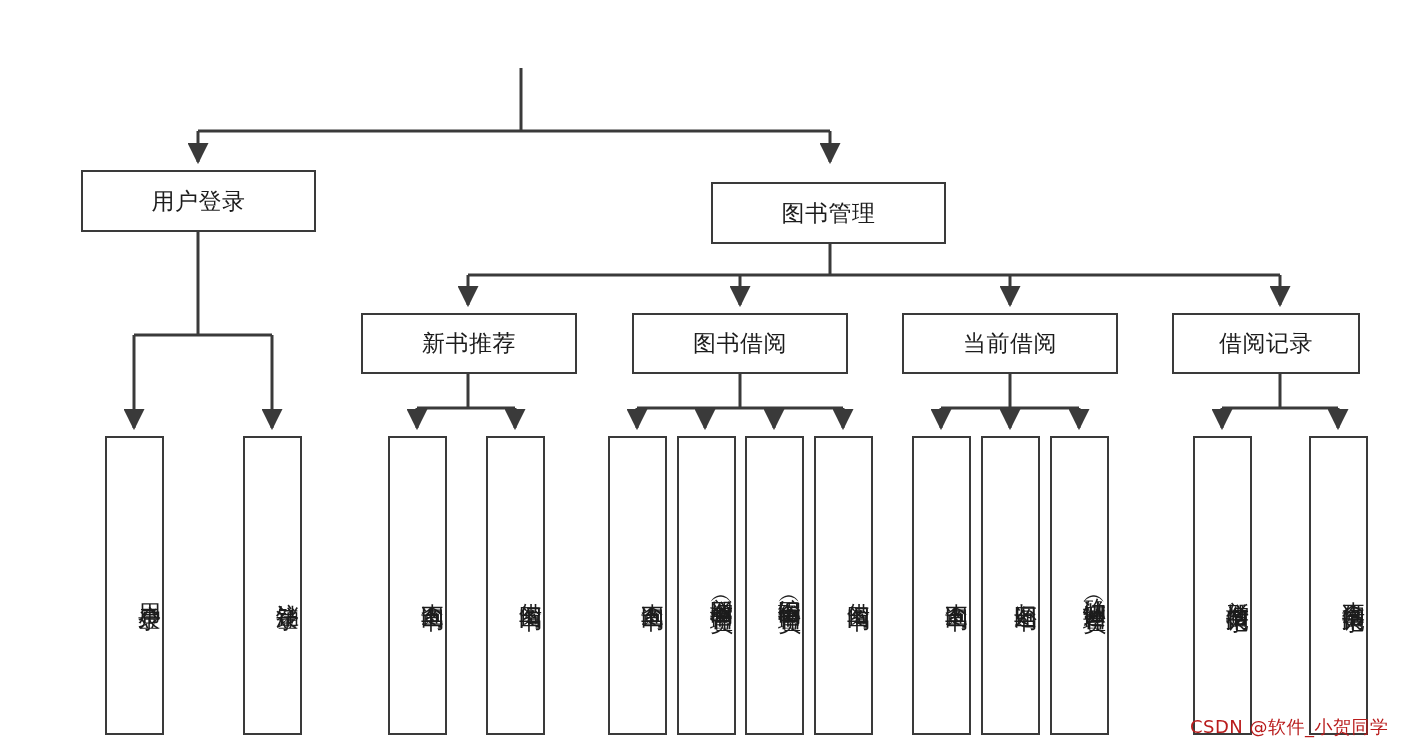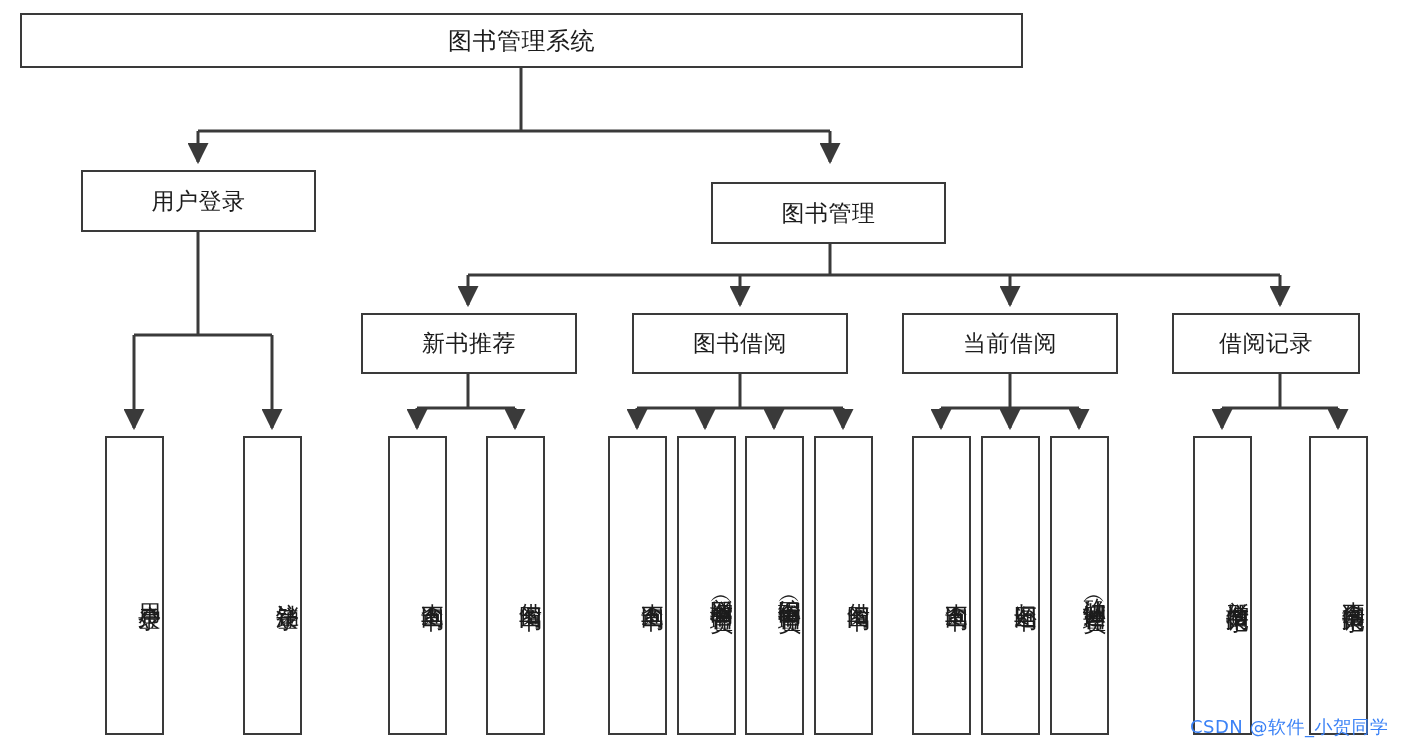--- a/index.html
+++ b/index.html
@@ -51,21 +51,21 @@
   .node.vert > span {
     writing-mode: vertical-rl;
     text-orientation: upright;
     line-height: 1.05;
   }
   .node.root {
     font-size: 24px;
   }
   .watermark {
     position: absolute;
-    color: #3b82f6;
+    color: #b91c1c;
     font-size: 18px;
     letter-spacing: 0.5px;
     white-space: nowrap;
   }
 </style>
 </head>
 <body>
 
 <div id="canvas">
 
@@ -113,23 +113,20 @@
       <path d="M 1010 408 L 1010 428" marker-end="url(#arrow)"></path>
       <path d="M 1079 408 L 1079 428" marker-end="url(#arrow)"></path>
 
       <path d="M 1280 374 L 1280 408"></path>
       <path d="M 1222 408 L 1338 408"></path>
       <path d="M 1222 408 L 1222 428" marker-end="url(#arrow)"></path>
       <path d="M 1338 408 L 1338 428" marker-end="url(#arrow)"></path>
     </g>
   </svg>
 
-  <div class="node horiz root" style="left:20px; top:13px; width:1003px; height:55px;">
-    <span>图书管理系统</span>
-  </div>
 
   <div class="node horiz" style="left:81px; top:170px; width:235px; height:62px;">
     <span>用户登录</span>
   </div>
 
   <div class="node horiz" style="left:711px; top:182px; width:235px; height:62px;">
     <span>图书管理</span>
   </div>
 
   <div class="node horiz" style="left:361px; top:313px; width:216px; height:61px;">

